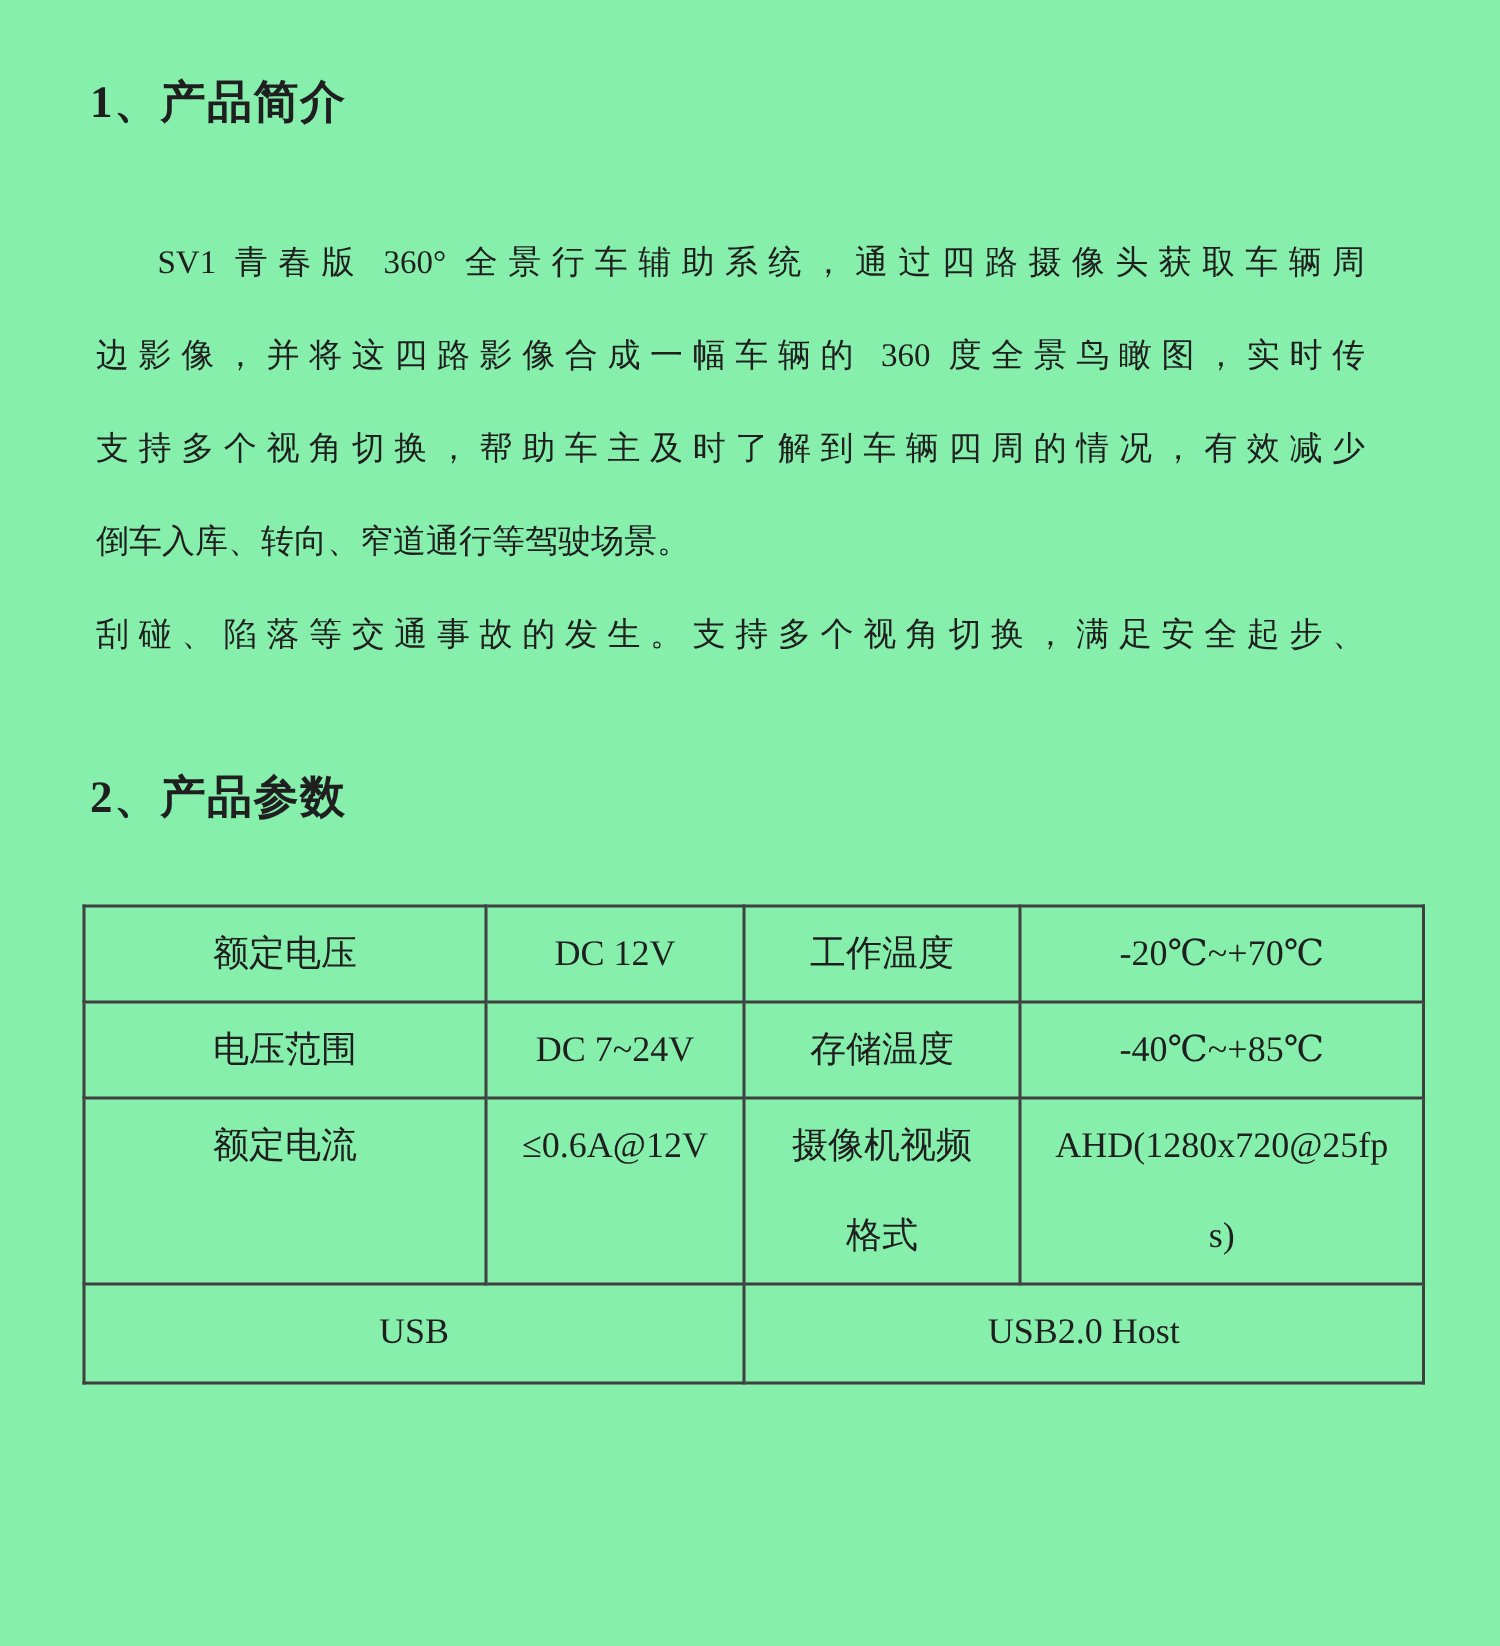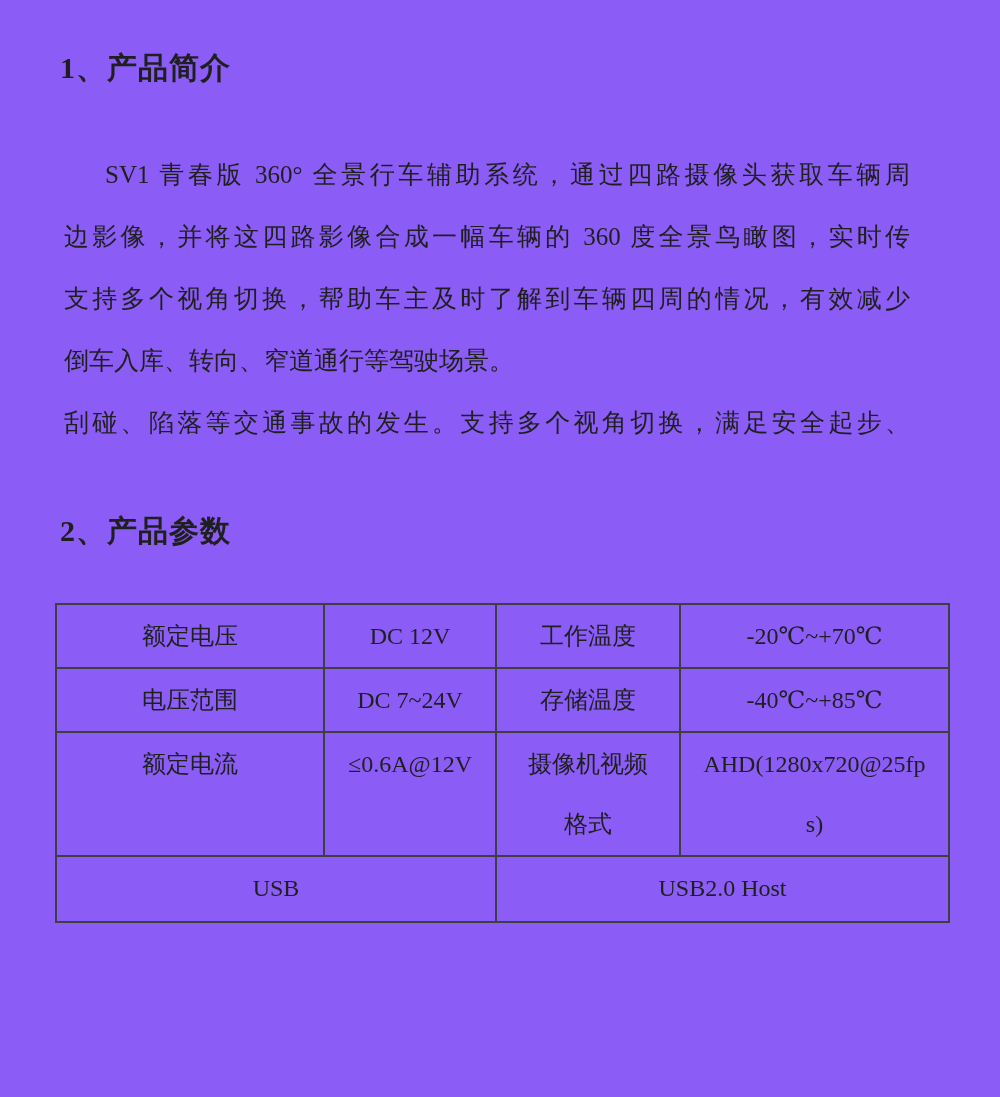--- a/index.html
+++ b/index.html
@@ -11,42 +11,42 @@
     width: 1000px;
     height: 1097px;
     position: relative;
     font-family: "Liberation Serif", "DejaVu Serif", serif;
     color: #1f1f1f;
     overflow: hidden;
   }
   .page {
     position: absolute;
     inset: 0;
-    background: #8b5cf6;
+    background: #86efac;
   }
   
   .sec-heading {
     position: absolute;
     left: 60px;
     margin: 0;
     font-size: 30px;
     font-weight: bold;
     letter-spacing: 1px;
     white-space: nowrap;
   }
   #heading-1 { top: 48px; }
   #heading-2 { top: 511px; }
 
   
   .para {
     position: absolute;
     left: 64px;
     top: 144px;
     width: 846px;
-    font-size: 25px;
+    font-size: 22px;
   }
   .para-line {
     line-height: 62px;
     height: 62px;
     text-align: justify;
     text-align-last: justify;
     white-space: nowrap;
   }
   .para-line.first {
     text-indent: 41px;

